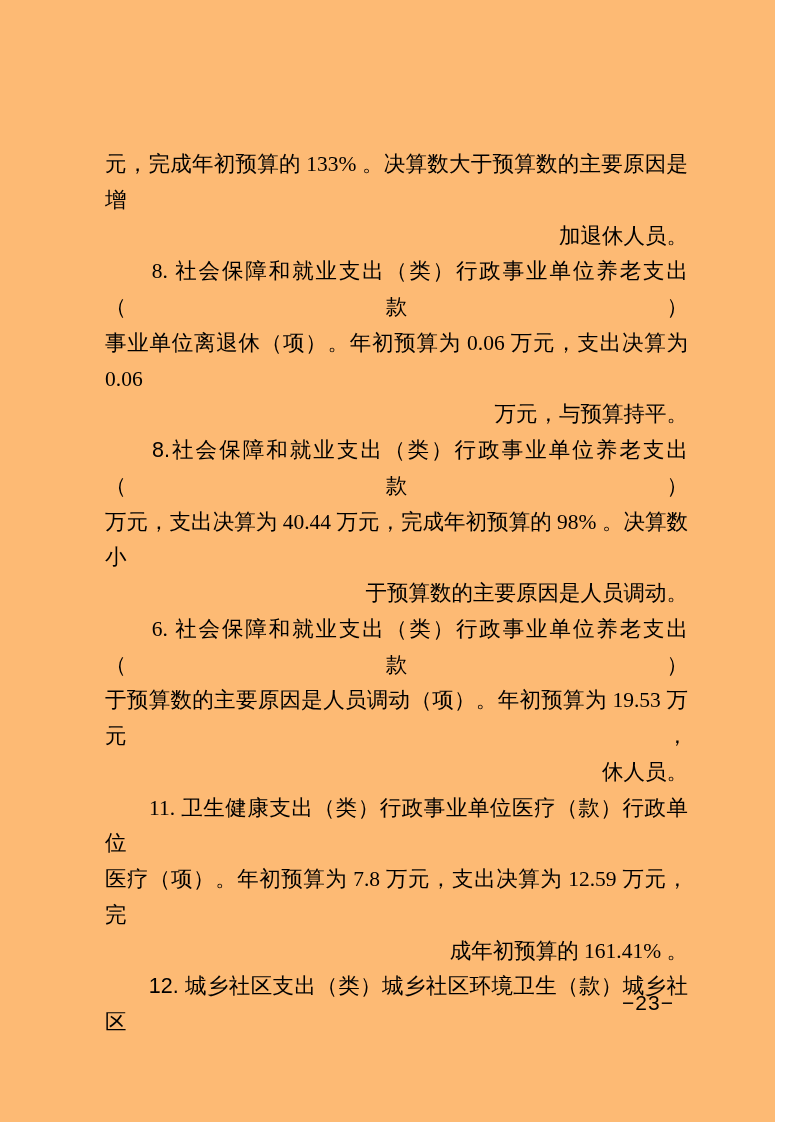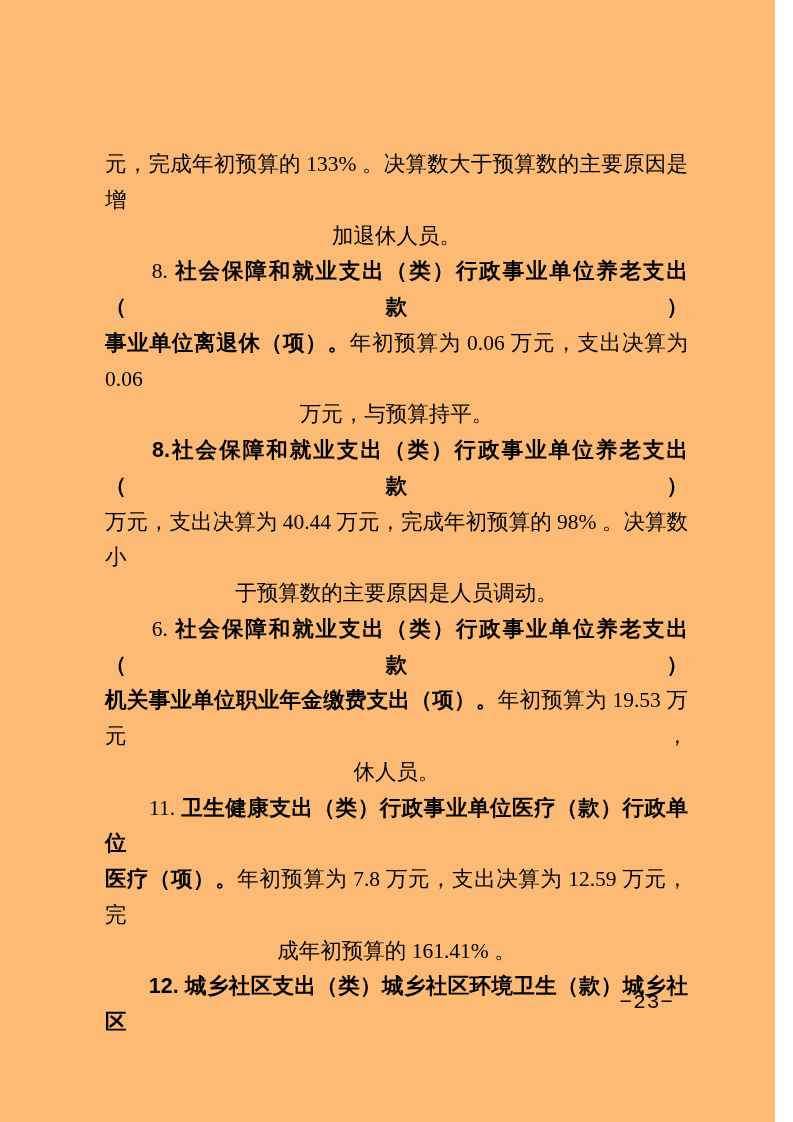--- a/index.html
+++ b/index.html
@@ -14,55 +14,55 @@
   }
   .textblock {
     position: absolute;
     left: 105px;
     top: 147px;
     width: 583px;
     font-size: 21.5px;
     line-height: 35.75px;
   }
   .line {
-    text-align: center;
+    text-align: right;
     white-space: normal;
   }
   .line.j {
     text-align: justify;
     text-align-last: justify;
   }
   .b {
     font-family: "Liberation Sans", "DejaVu Sans", sans-serif;
-    font-weight: 700;
+    font-weight: 400;
   }
   .pagenum {
     position: absolute;
     right: 101px;
     top: 991px;
     font-size: 21px;
     letter-spacing: 1px;
-    font-family: Liberation Mono, monospace;
+    font-family: Liberation Sans, sans-serif;
   }
 </style>
 </head>
 <body>
 
 <div class="page">
   <div class="textblock">
     <div class="line j"><span>元，完成年初预算的 133% 。决算数大于预算数的主要原因是增</span><span class="b"></span><span></span></div>
     <div class="line"><span>加退休人员。</span><span class="b"></span><span></span></div>
     <div class="line j"><span>　　8. </span><span class="b">社会保障和就业支出（类）行政事业单位养老支出（款）</span><span></span></div>
     <div class="line j"><span></span><span class="b">事业单位离退休（项）。</span><span>年初预算为 0.06 万元，支出决算为 0.06</span></div>
     <div class="line"><span>万元，与预算持平。</span><span class="b"></span><span></span></div>
     <div class="line j"><span>　　</span><span class="b">8.社会保障和就业支出（类）行政事业单位养老支出（款）</span><span></span></div>
     <div class="line j"><span>万元，支出决算为 40.44 万元，完成年初预算的 98% 。决算数小</span><span class="b"></span><span></span></div>
     <div class="line"><span>于预算数的主要原因是人员调动。</span><span class="b"></span><span></span></div>
     <div class="line j"><span>　　6. </span><span class="b">社会保障和就业支出（类）行政事业单位养老支出（款）</span><span></span></div>
-    <div class="line j"><span></span><span class="b">机关事业单位职业年金缴费支出（项）。</span><span>年初预算为 19.53 万元，</span></div>
+    <div class="line j"><span></span><span class="b">于预算数的主要原因是人员调动（项）。</span><span>年初预算为 19.53 万元，</span></div>
     <div class="line"><span>休人员。</span><span class="b"></span><span></span></div>
     <div class="line j"><span>　　11. </span><span class="b">卫生健康支出（类）行政事业单位医疗（款）行政单位</span><span></span></div>
     <div class="line j"><span></span><span class="b">医疗（项）。</span><span>年初预算为 7.8 万元，支出决算为 12.59 万元，完</span></div>
     <div class="line"><span>成年初预算的 161.41% 。</span><span class="b"></span><span></span></div>
     <div class="line j"><span>　　</span><span class="b">12. 城乡社区支出（类）城乡社区环境卫生（款）城乡社区</span><span></span></div>
 
   </div>
   <div class="pagenum">−23−</div>
 </div>
 

